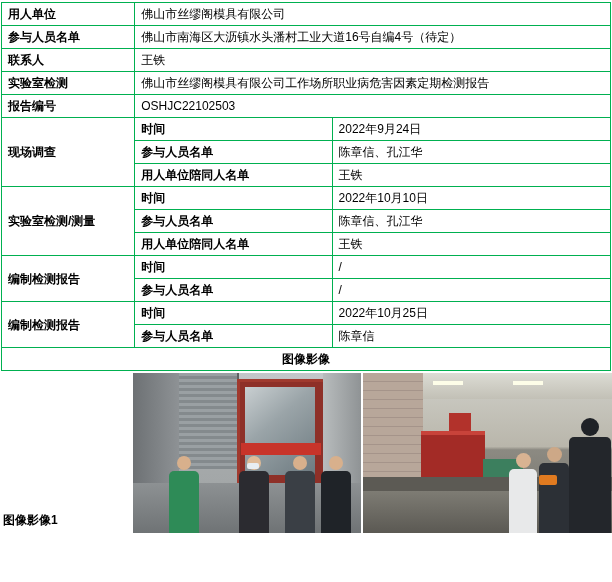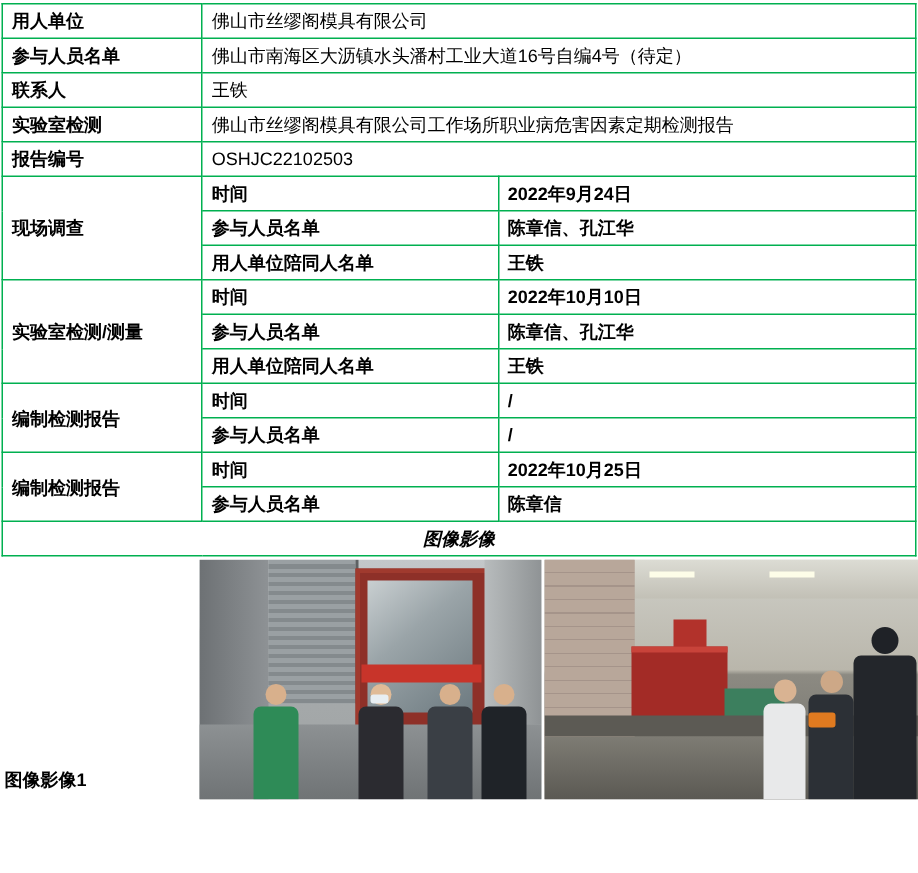--- a/index.html
+++ b/index.html
@@ -39,32 +39,31 @@
   .lbl {
     font-weight: bold;
     width: 133px;
   }
   .sub {
     width: 197px;
     font-weight: bold;
     margin-top: 40px;
   }
   .val {
-    font-weight: bold;
+    font-weight: normal;
   }
   .wide {
     font-weight: normal;
   }
   .imgheader {
     text-align: center;
     font-weight: bold;
     font-size: 13px;
     height: 24px;
     padding: 3px 6px;
-    font-style: italic;
   }
   .photo-area {
     position: relative;
     width: 612px;
     height: 160px;
     margin-top: 2px;
     overflow: hidden;
   }
   .caption {
     position: absolute;

